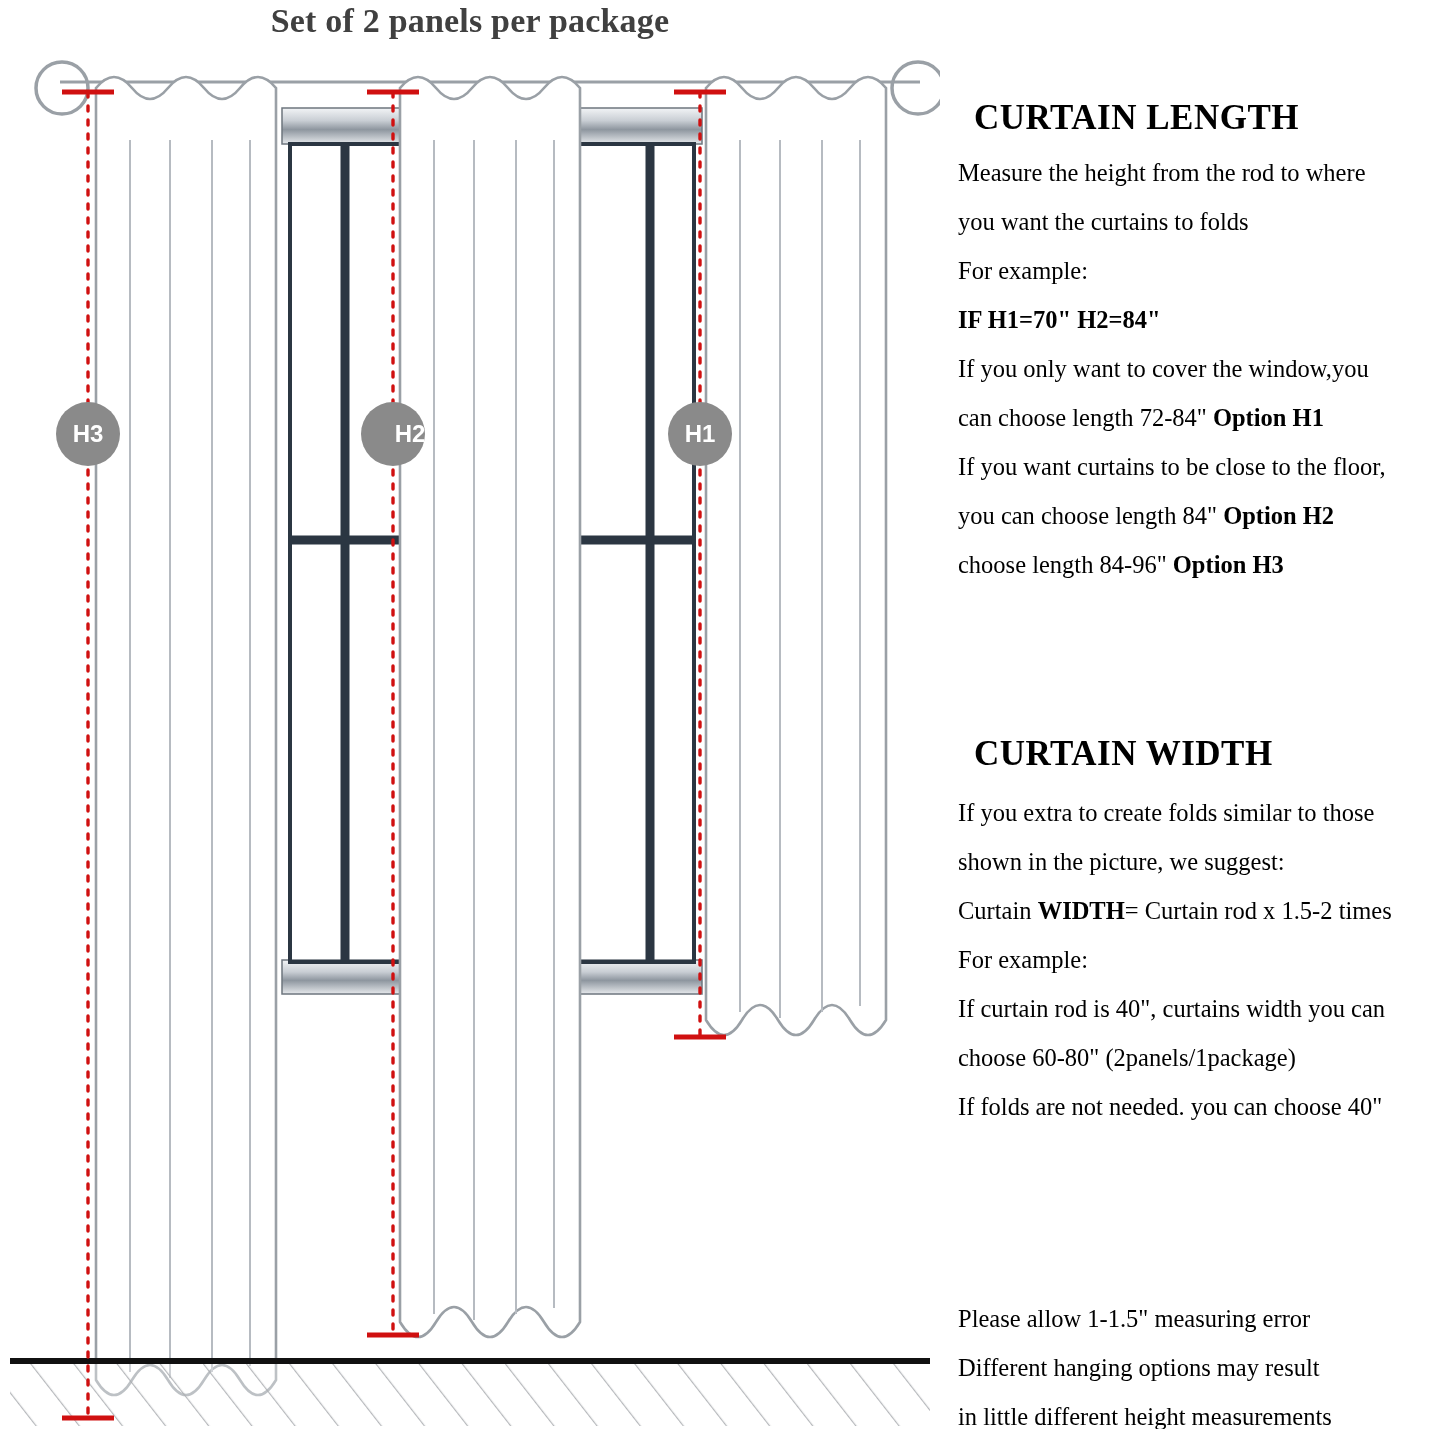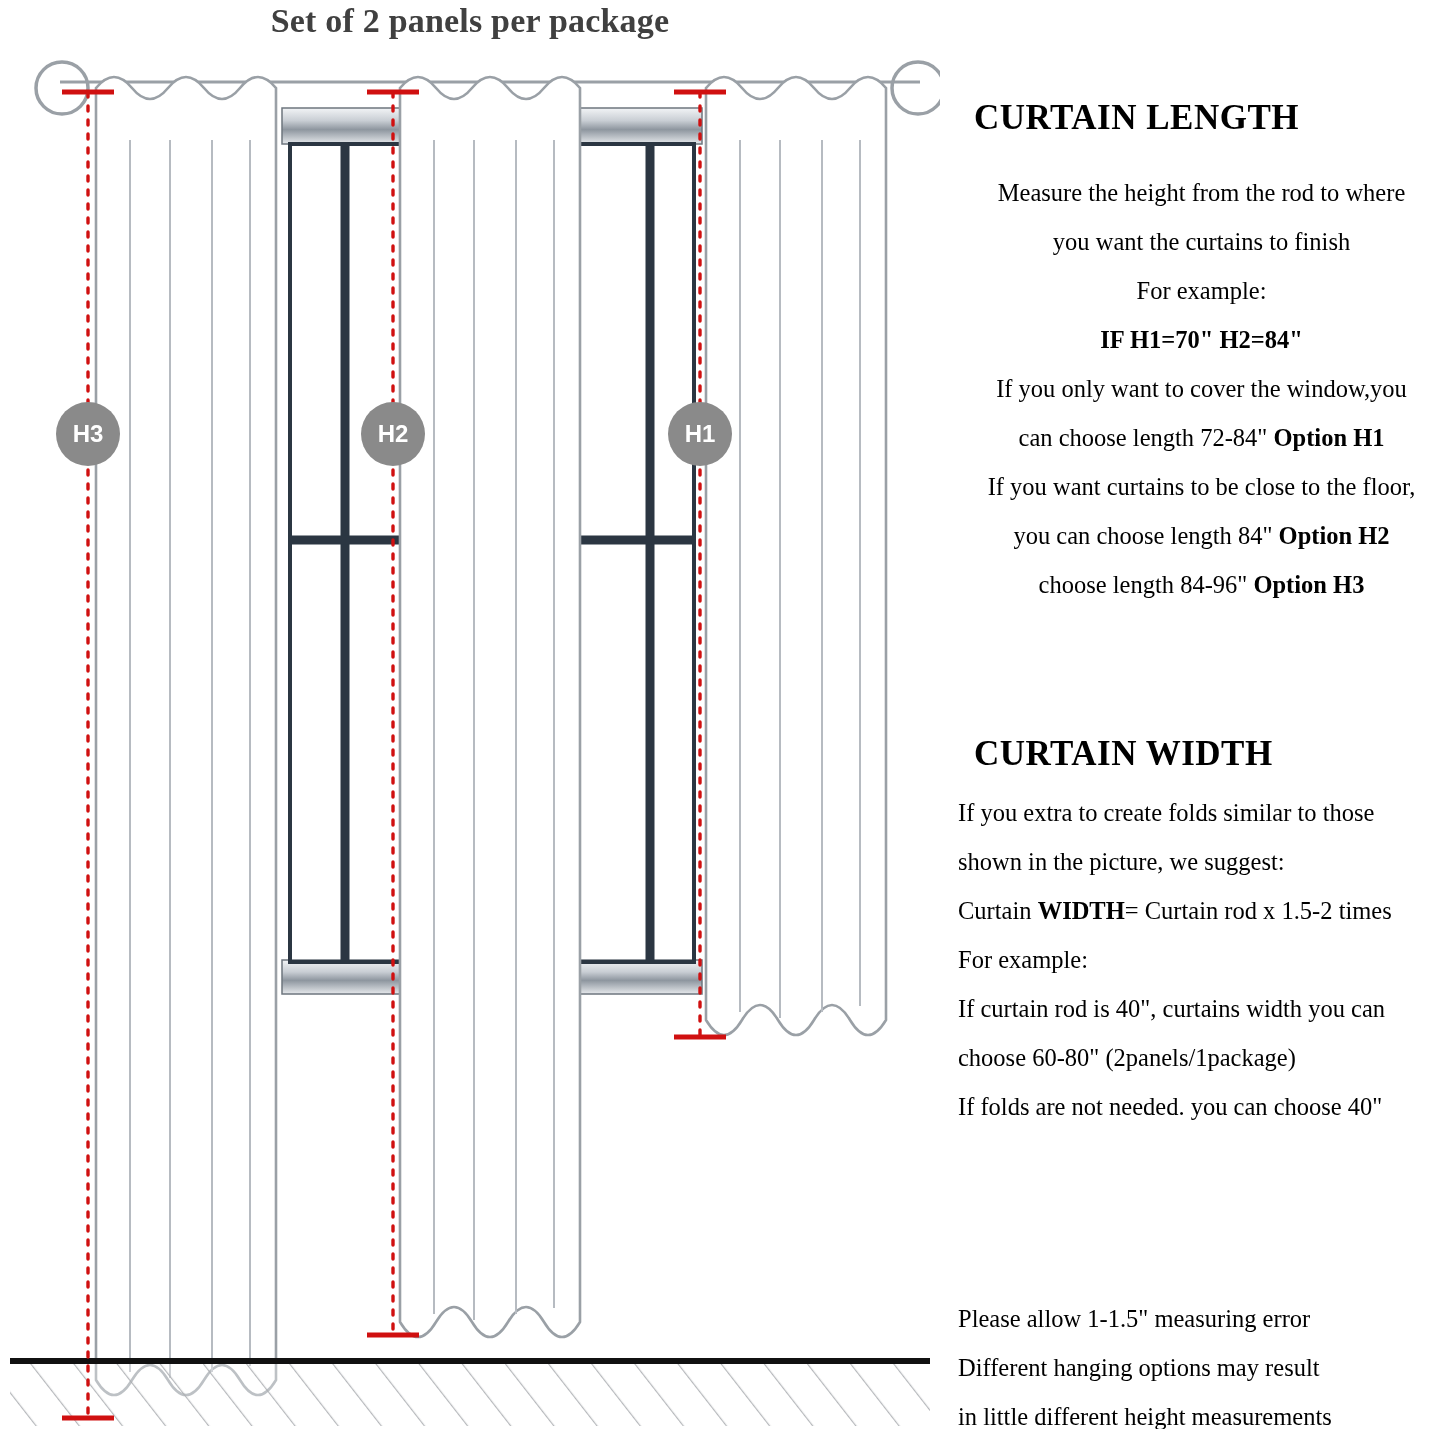--- a/index.html
+++ b/index.html
@@ -51,21 +51,21 @@
   }
   .line {
     font-family: "Liberation Serif", serif;
     font-size: 24.5px;
     line-height: 49px;
     white-space: nowrap;
   }
   .line b { font-weight: bold; }
   .blk { position: absolute; left: 8px; width: 487px; }
   #lenHead { top: 82px; }
-  #lenBody { top: 168px; text-align: center; }
+  #lenBody { top: 148px; }
   #widHead { top: 718px; }
   #widBody { top: 788px; }
   #noteHead { top: 1224px; }
   #noteBody { top: 1294px; }
   .badge-label {
     position: absolute;
     font-family: "Liberation Sans", sans-serif;
     font-weight: bold;
     font-size: 24px;
     color: #ffffff;
@@ -153,30 +153,30 @@
     </g>
     <g>
       <line x1="700" y1="92" x2="700" y2="1037" stroke="#d01010" stroke-width="3.4" stroke-dasharray="5 9" stroke-linecap="round"></line>
       <line x1="674" y1="92" x2="726" y2="92" stroke="#d01010" stroke-width="5"></line>
       <line x1="674" y1="1037" x2="726" y2="1037" stroke="#d01010" stroke-width="5"></line>
       <circle cx="700" cy="434" r="32" fill="#8a8a8a"></circle>
     </g>
   </svg>
 
   <div class="badge-label" style="left:56px; top:402px;">H3</div>
-  <div class="badge-label" style="left:361px; top:402px;">H2</div>
+  <div class="badge-label" style="left:378px; top:402px;">H2</div>
   <div class="badge-label" style="left:668px; top:402px;">H1</div>
 </div>
 
 <div id="textpane">
 
   <div class="blk sec-head" id="lenHead">CURTAIN LENGTH</div>
   <div class="blk" id="lenBody">
     <div class="line">Measure the height from the rod to where</div>
-    <div class="line">you want the curtains to finish</div>
+    <div class="line">you want the curtains to folds</div>
     <div class="line">For example:</div>
     <div class="line" style="font-weight:bold;">IF H1=70" H2=84"</div>
     <div class="line">If you only want to cover the window,you</div>
     <div class="line">can choose length 72-84" <b>Option H1</b></div>
     <div class="line">If you want curtains to be close to the floor,</div>
     <div class="line">you can choose length 84" <b>Option H2</b></div>
     <div class="line">choose length 84-96" <b>Option H3</b></div>
   </div>
 
   <div class="blk sec-head" id="widHead">CURTAIN WIDTH</div>

